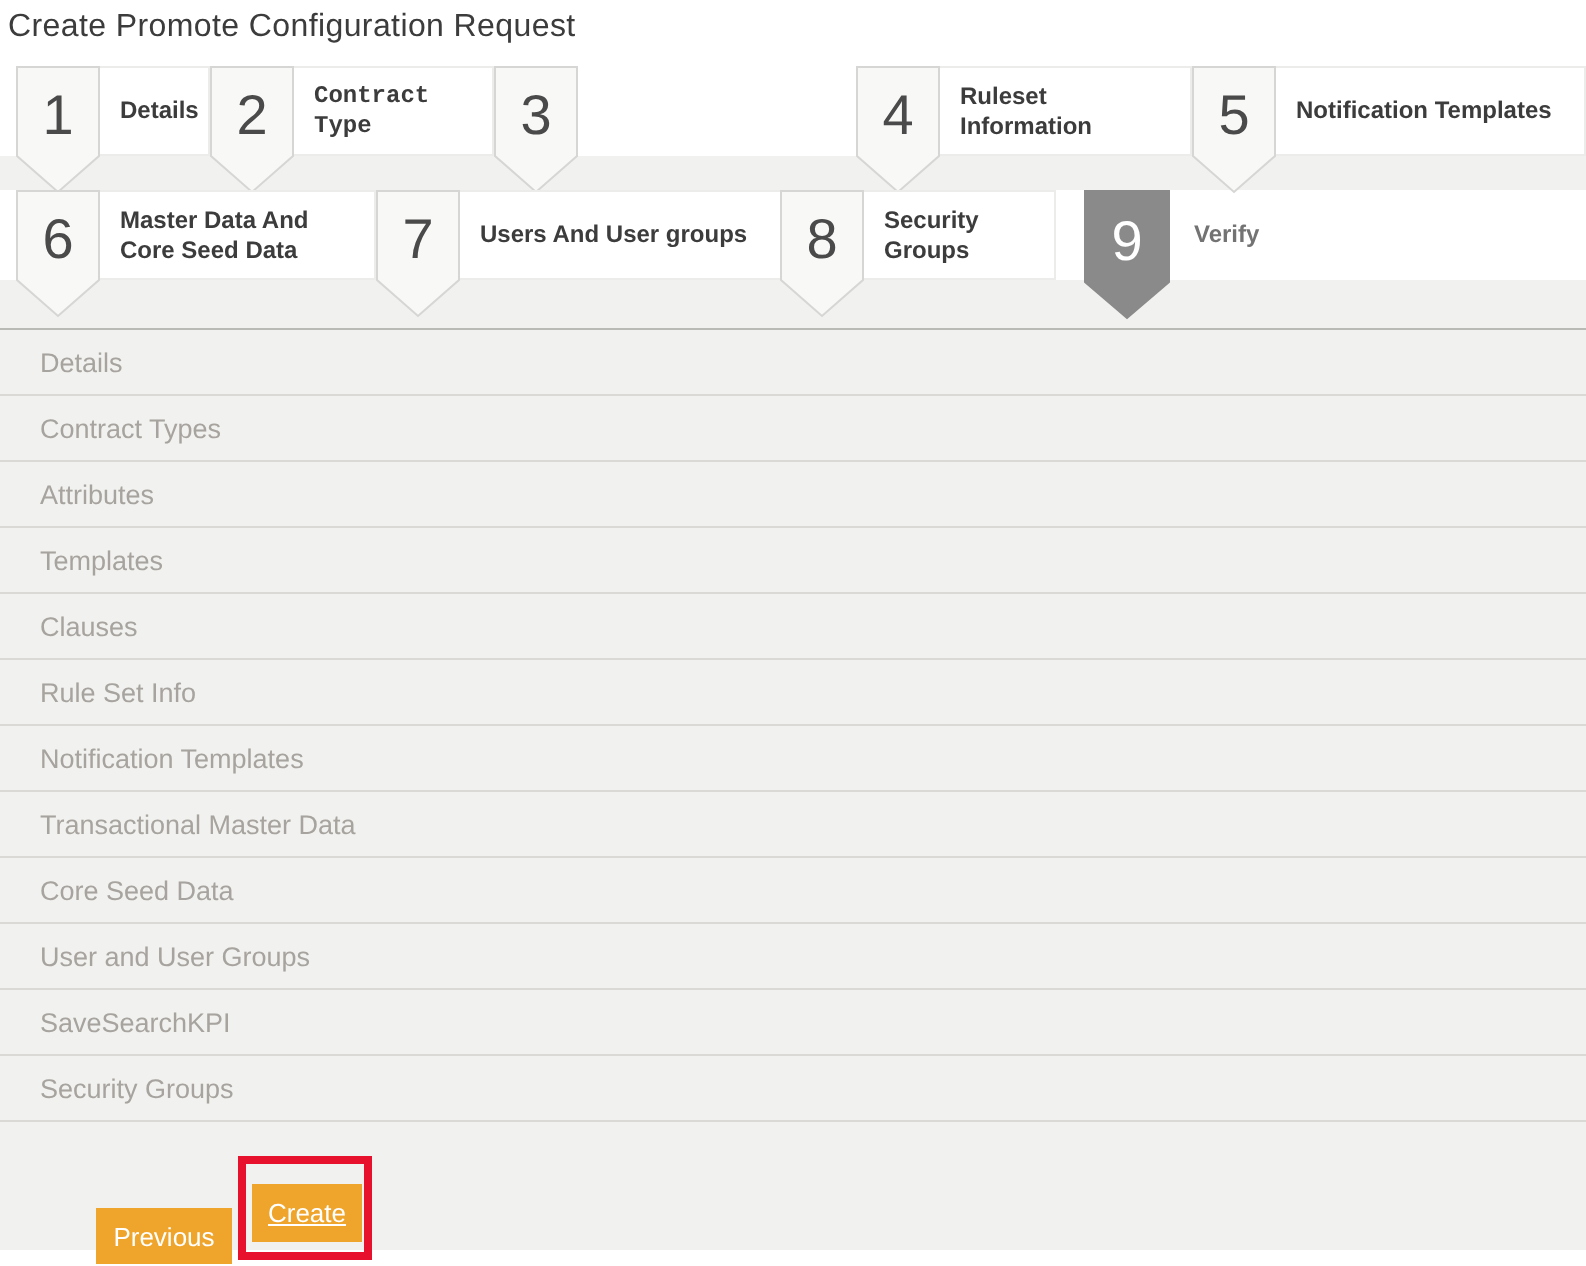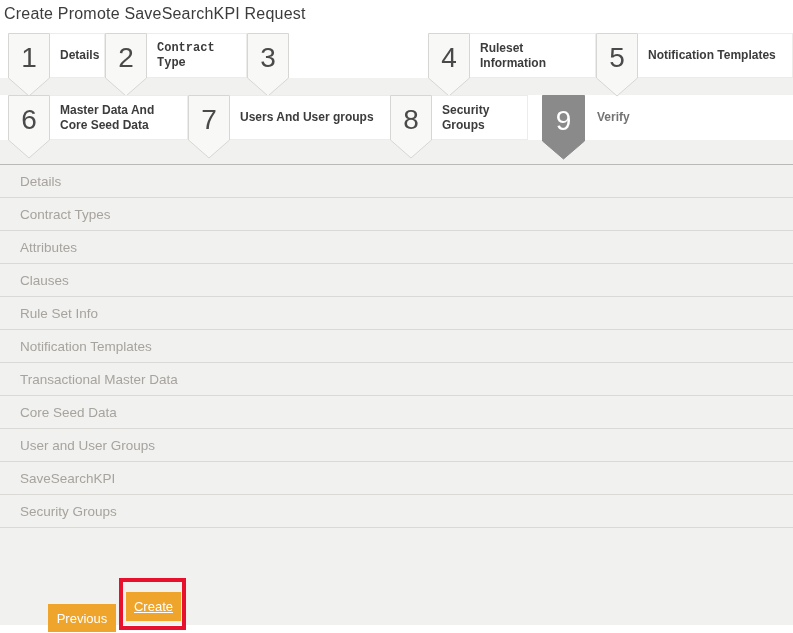--- a/index.html
+++ b/index.html
@@ -45,21 +45,21 @@
   .btn-previous { left: 48px; top: 593px; width: 68px; height: 28px; margin-top: 11px; }
   .btn-create  { left: 126px; top: 592px; width: 55px; height: 29px; text-decoration: underline; }
   .annotation-box { position: absolute; left: 119px; top: 578px; width: 67px;
     height: 52px; border: 4px solid #e8112d; pointer-events: none; }
 </style>
 </head>
 <body>
 
 <div class="stage">
 
-  <div class="page-title">Create Promote SaveSearchKPI Request</div>
+  <div class="page-title">Create Promote Configuration Request</div>
 
   <div class="gray-panel"></div>
   <div class="row2-white-band"></div>
 
   <div class="step" style="left:8px; top:33px;">
     <svg class="pennant" width="42" height="64" viewBox="0 0 42 64">
       <path d="M0.5,0.5 H41.5 V45 L21,63 L0.5,45 Z"></path>
       <text x="21" y="34" text-anchor="middle">1</text>
     </svg>
     <div class="step-label" style="width:55px;">Details</div>
@@ -125,20 +125,21 @@
       <path d="M0.5,0.5 H42.5 V46 L21.5,64 L0.5,46 Z"></path>
       <text x="21.5" y="35" text-anchor="middle">9</text>
     </svg>
     <div class="step-label">Verify</div>
   </div>
 
   <div class="sections">
     <div class="section-row">Details</div>
     <div class="section-row">Contract Types</div>
     <div class="section-row">Attributes</div>
+    <div class="section-row">Templates</div>
     <div class="section-row">Clauses</div>
     <div class="section-row">Rule Set Info</div>
     <div class="section-row">Notification Templates</div>
     <div class="section-row">Transactional Master Data</div>
     <div class="section-row">Core Seed Data</div>
     <div class="section-row">User and User Groups</div>
     <div class="section-row">SaveSearchKPI</div>
     <div class="section-row">Security Groups</div>
   </div>
 

